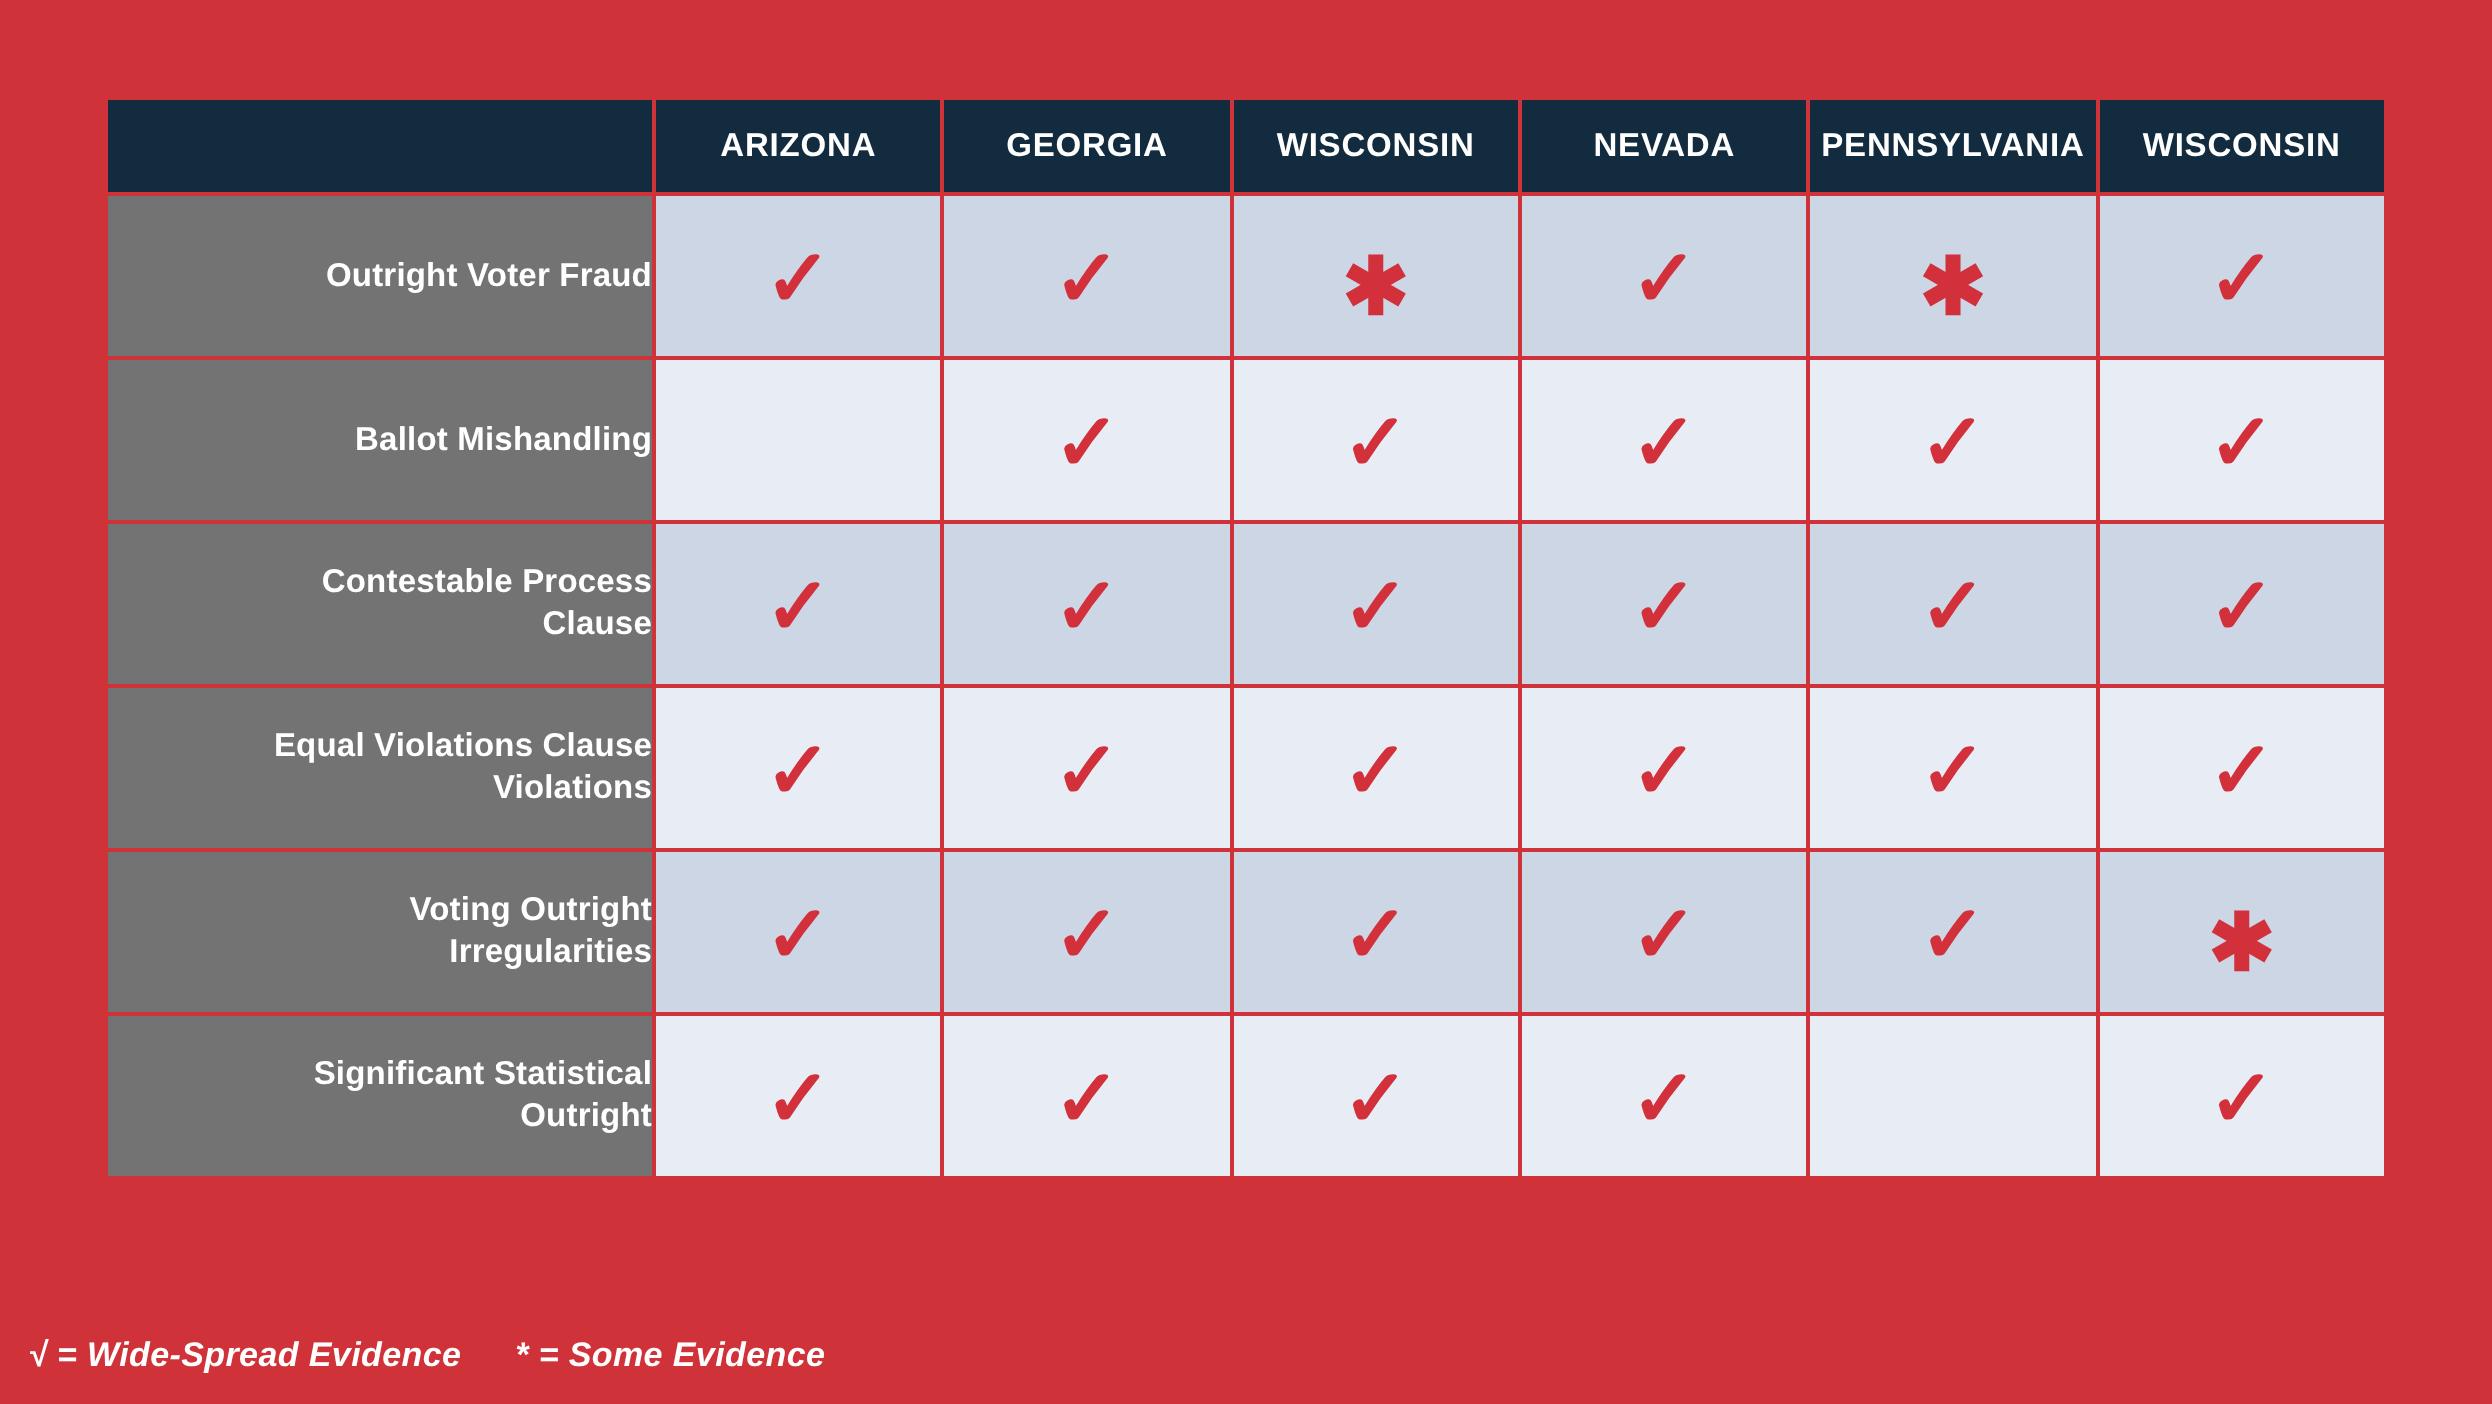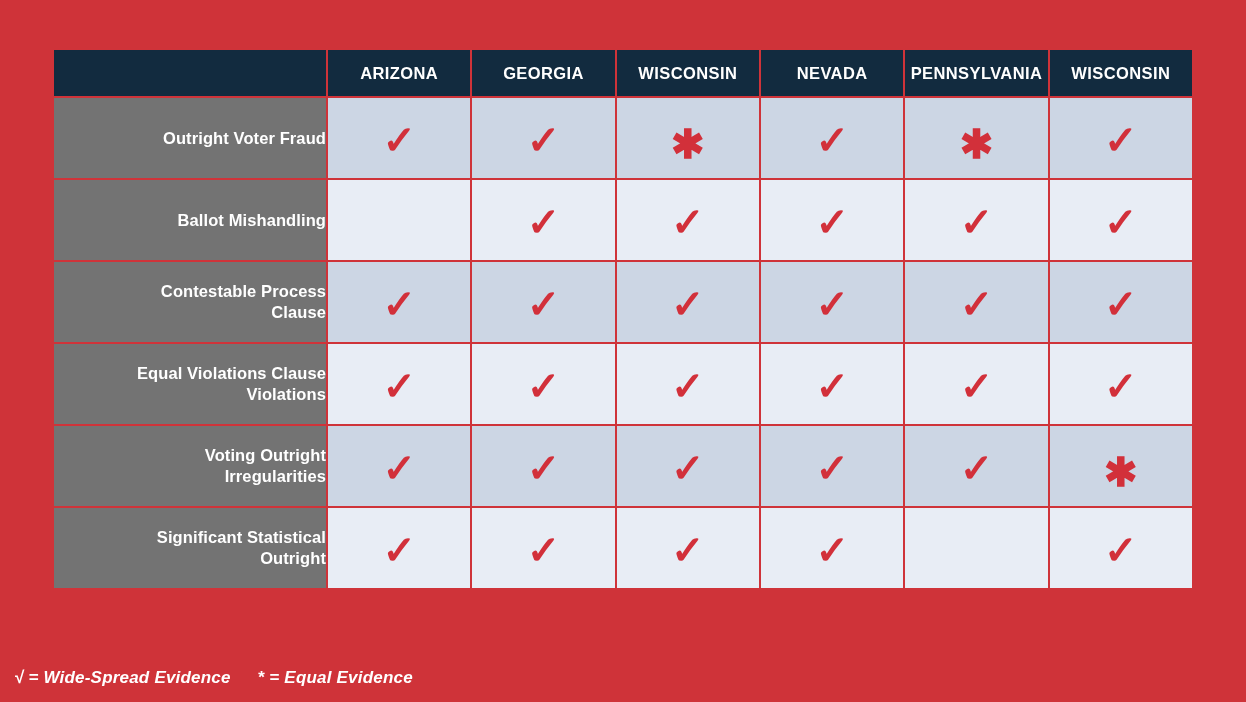--- a/index.html
+++ b/index.html
@@ -164,16 +164,16 @@
           <td class="mark-cell"><span class="mark check">✓</span></td>
           <td class="mark-cell"><span class="mark check">✓</span></td>
           <td class="mark-cell"><span class="mark empty"></span></td>
           <td class="mark-cell"><span class="mark check">✓</span></td>
         </tr>
       </tbody>
   </table>
 
   <div id="legend">
     <span class="legend-item">√ = Wide-Spread Evidence</span>
-    <span class="legend-item">* = Equal Evidence</span>
+    <span class="legend-item">* = Some Evidence</span>
   </div>
 
 </div>
 
 </body></html>

